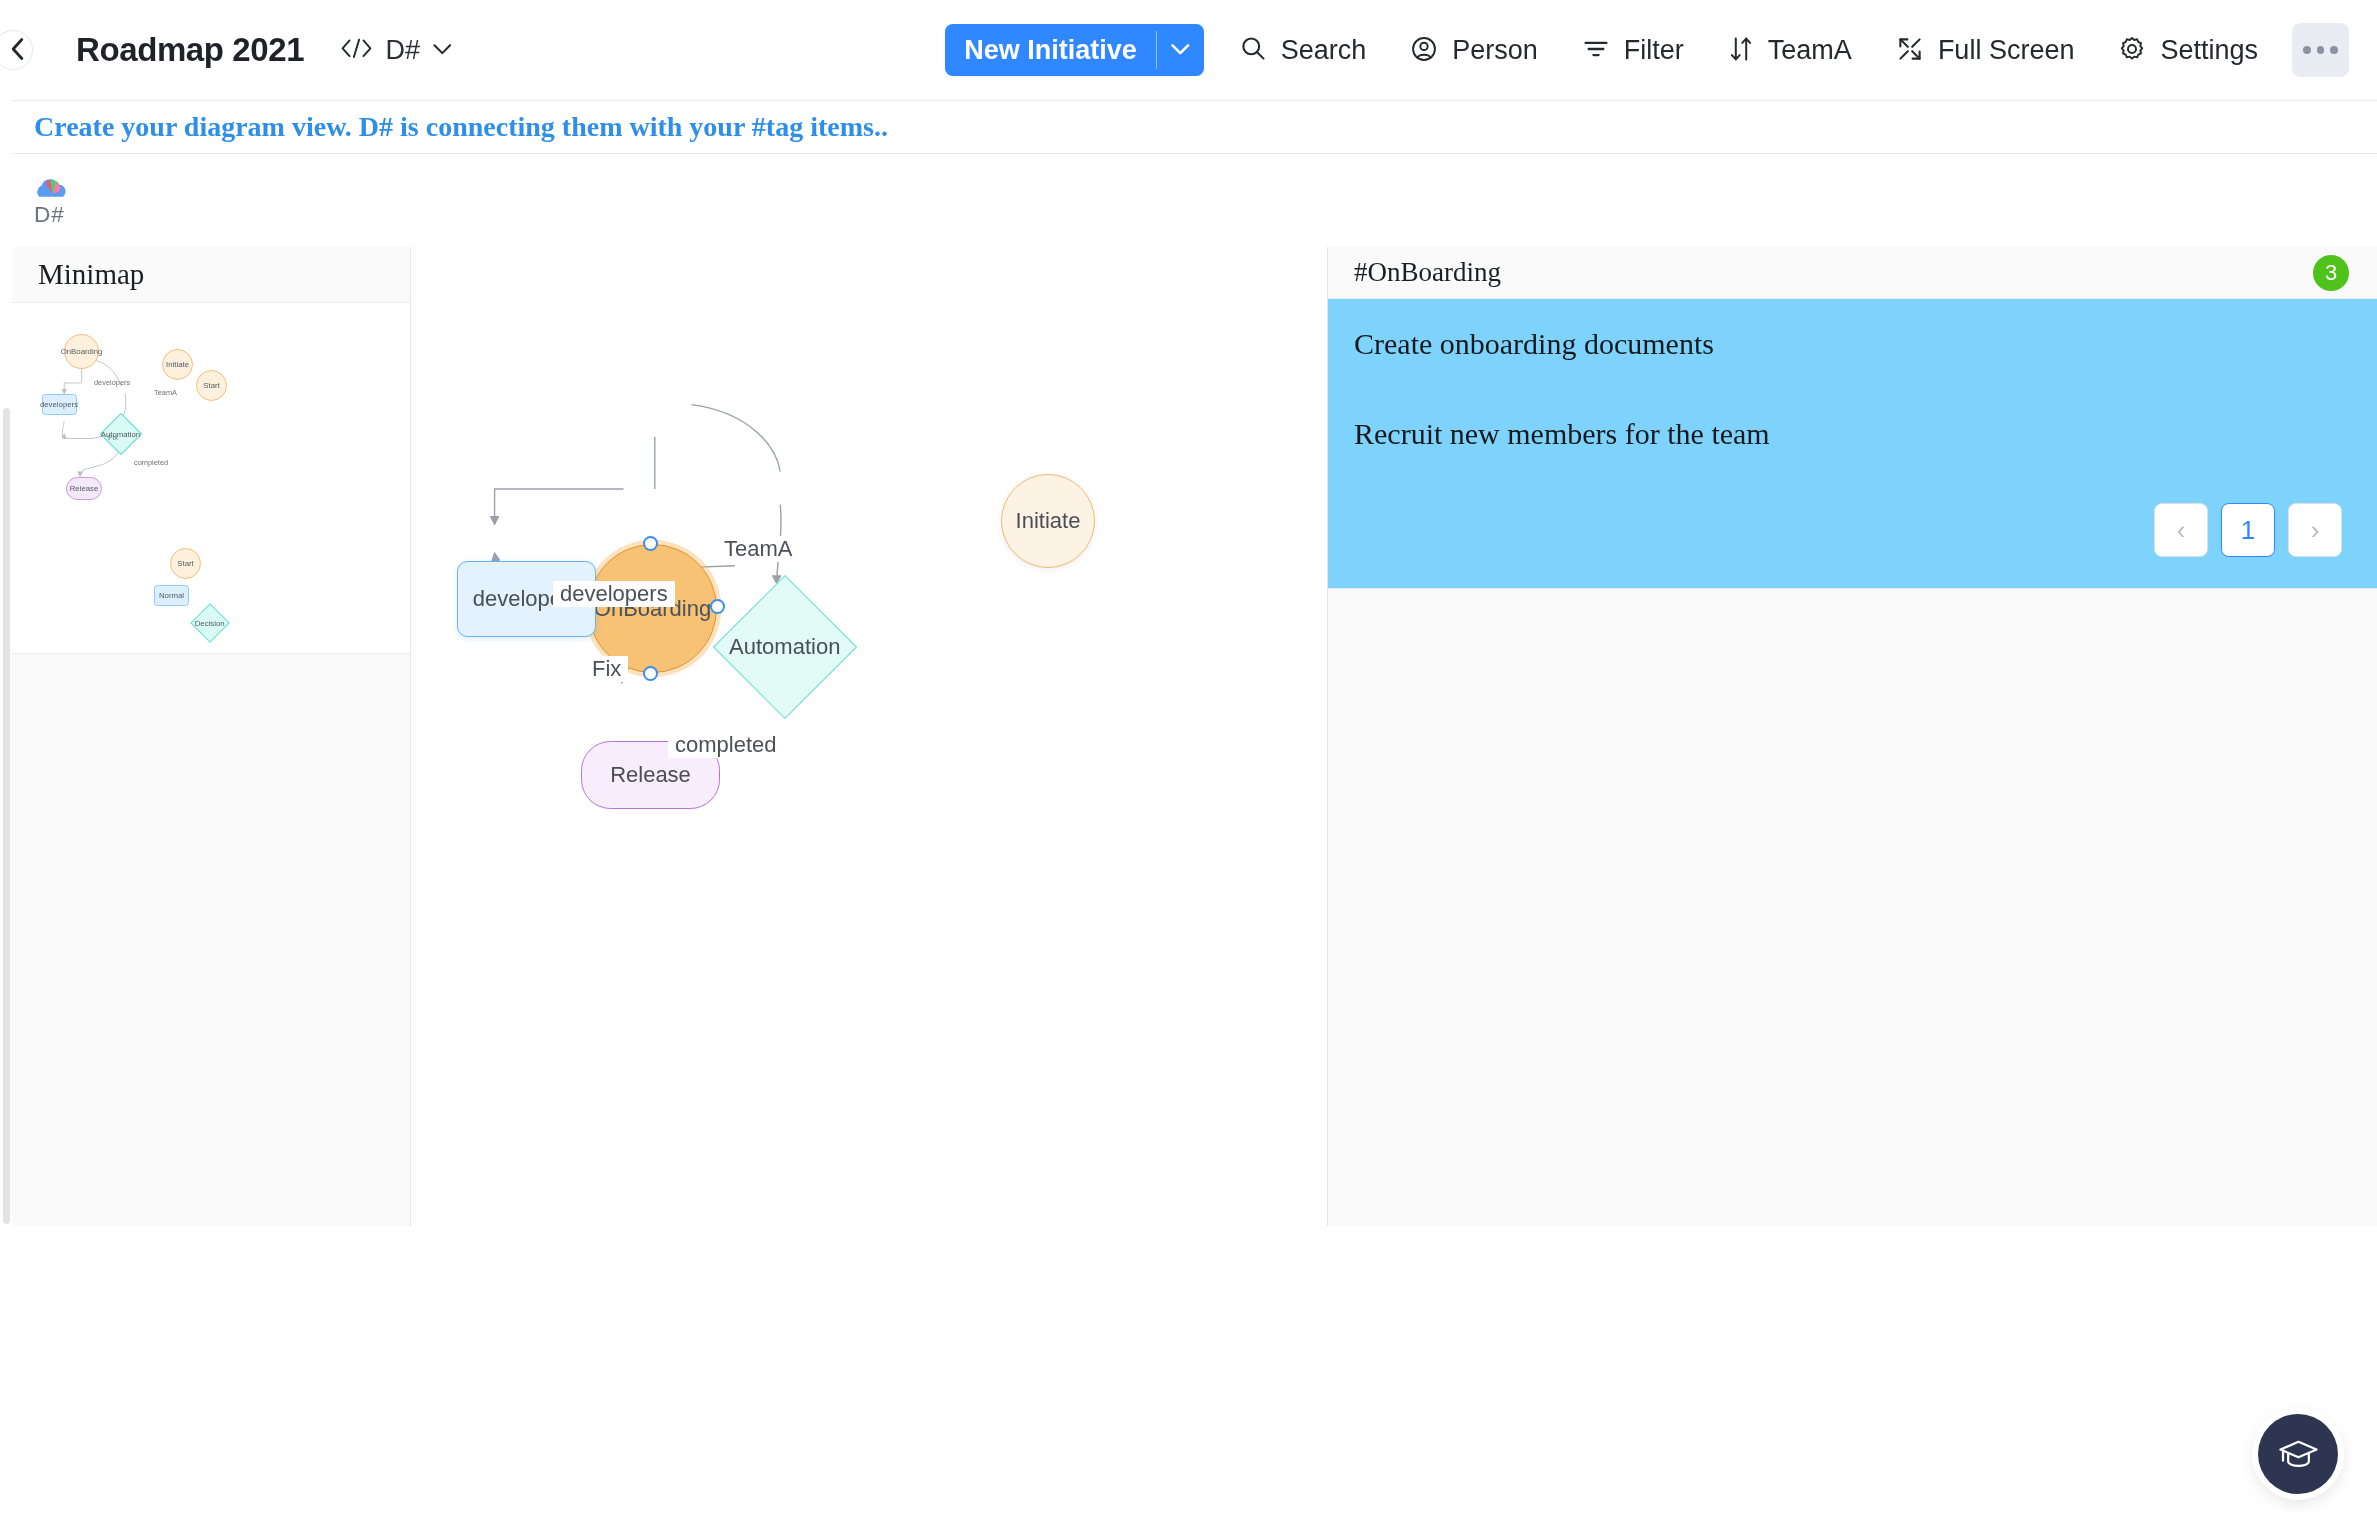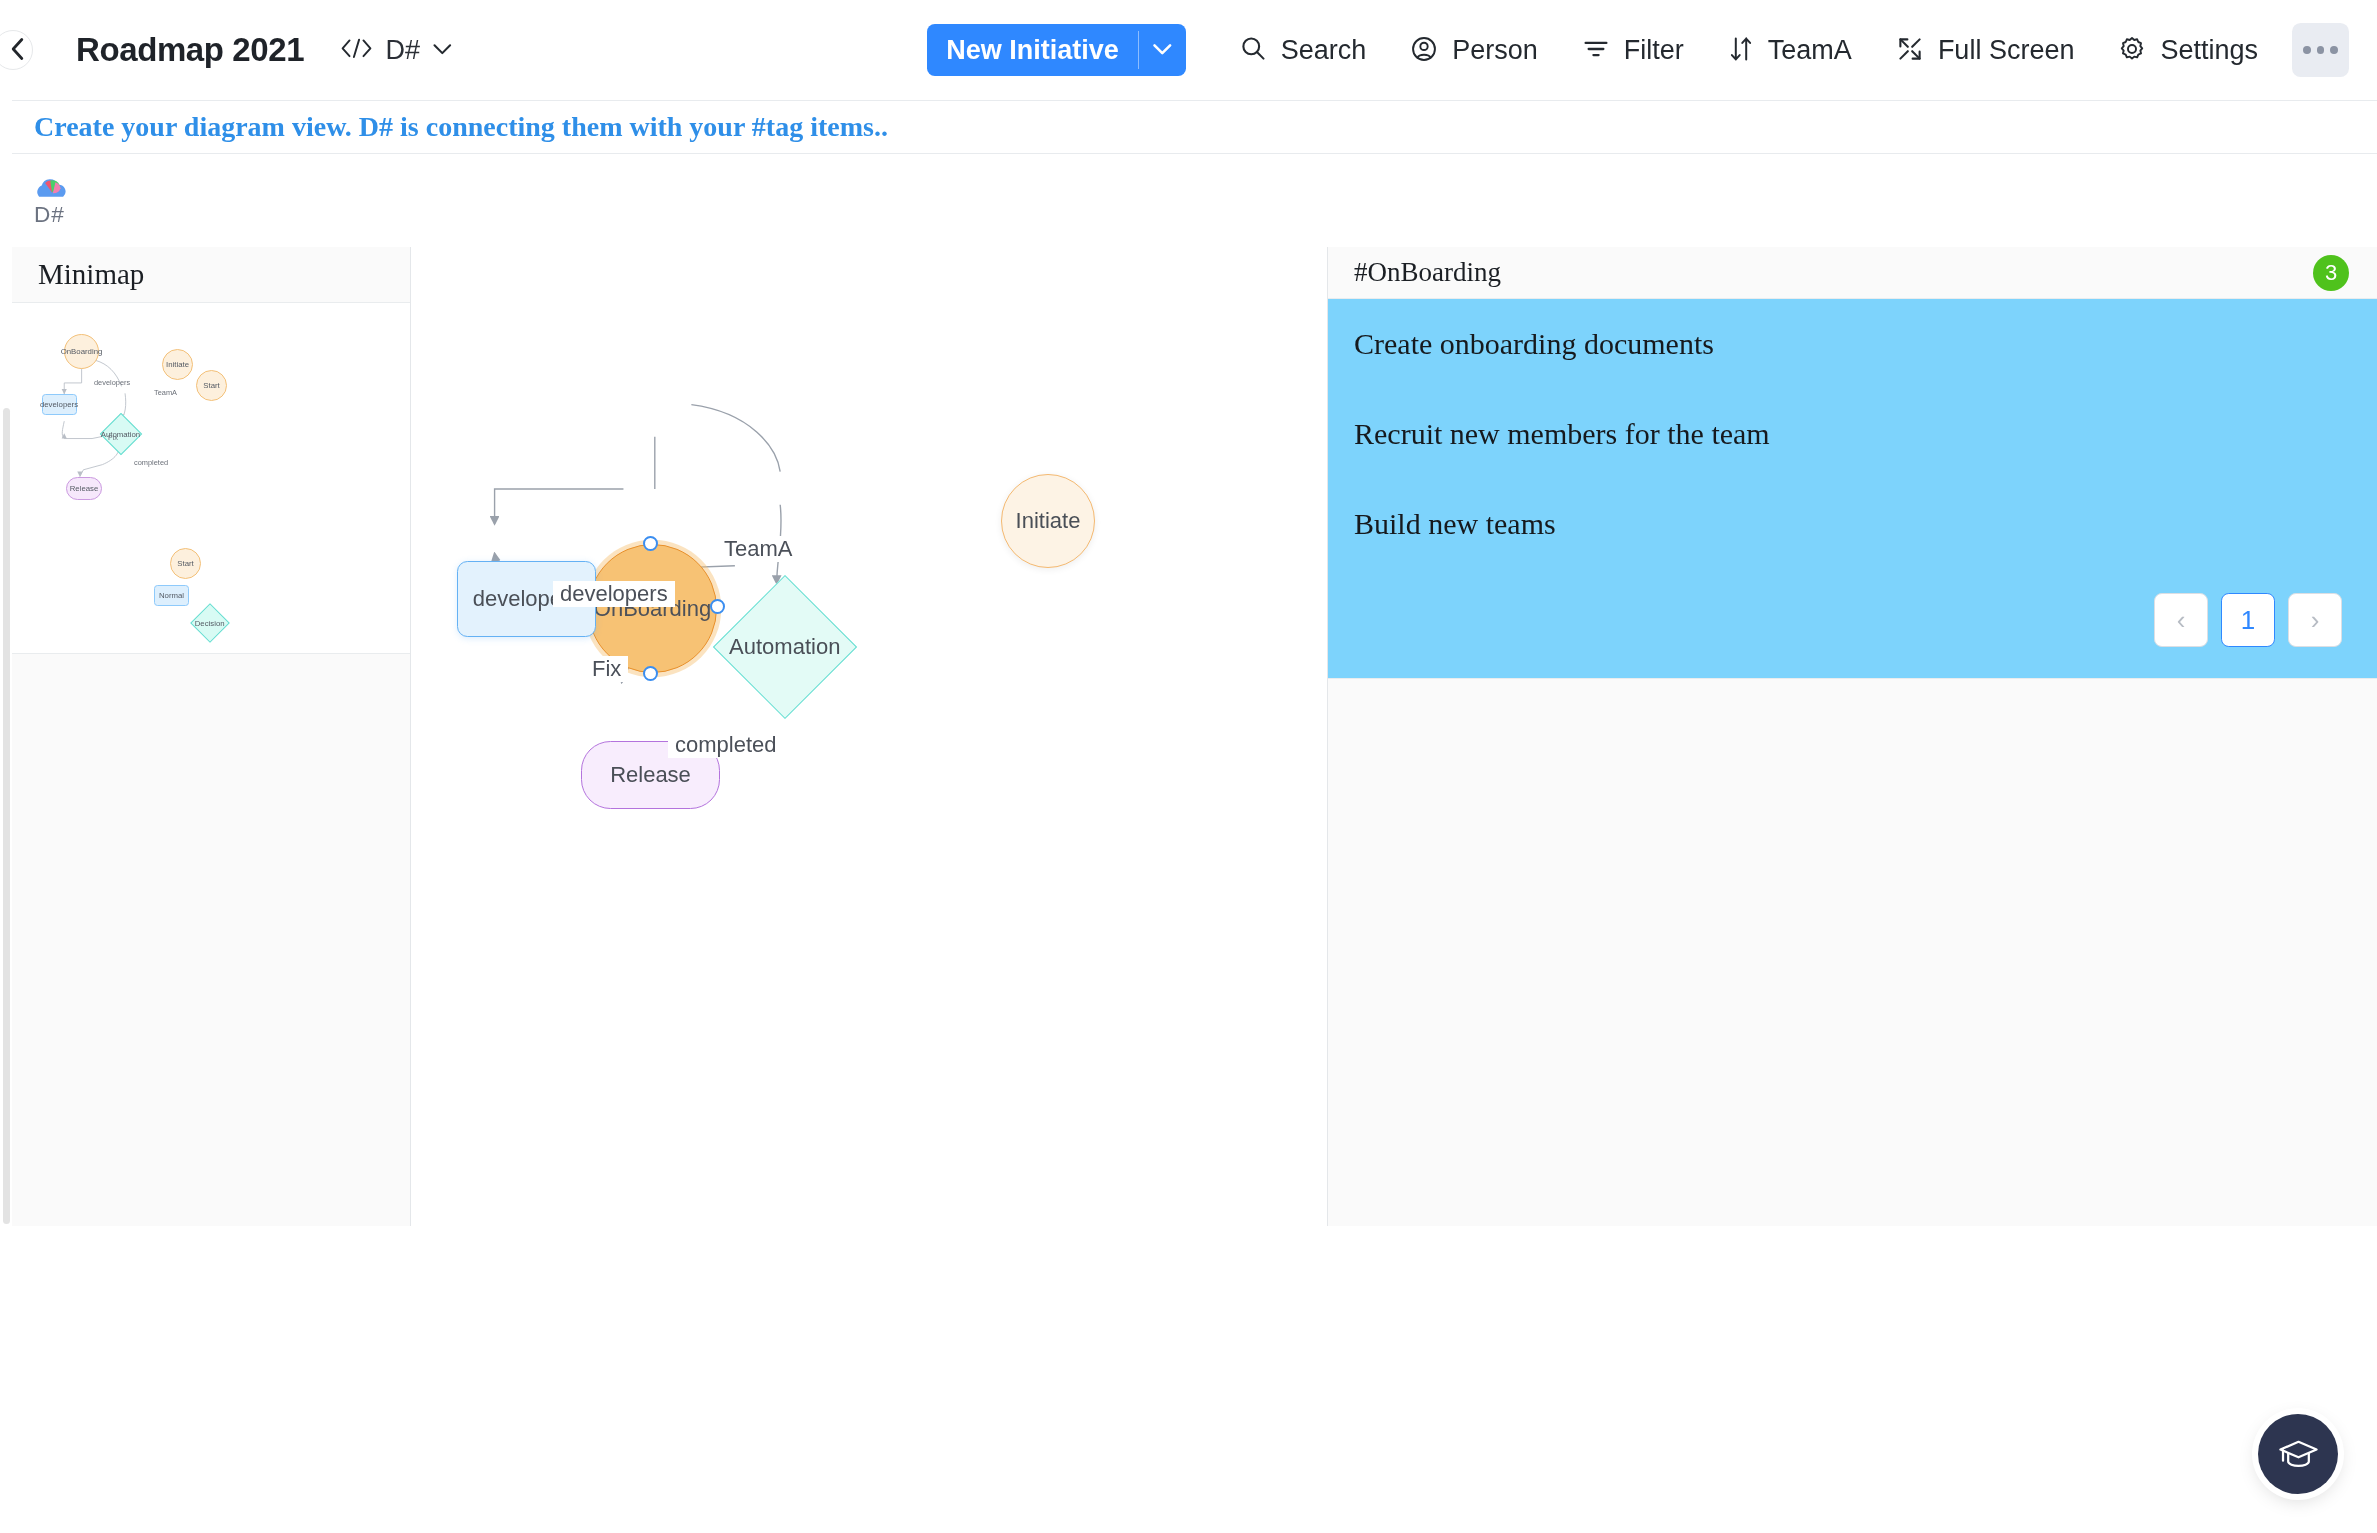--- a/index.html
+++ b/index.html
@@ -45,21 +45,21 @@
     display:flex; align-items:center; gap:11.3px;
     margin-left:35px; cursor:pointer; color:#2b2f36;
   }
   #view-switch .vs-label { font-size:27px; }
   .toolbar-right {
     margin-left:auto; display:flex; align-items:center; gap:0; padding-right:28px;
   }
   #new-initiative {
     display:flex; align-items:stretch; height:52px;
     background:#2f88ff; border-radius:7.8px; overflow:hidden;
-    margin-right:31px; cursor:pointer;
+    margin-right:13px; cursor:pointer;
   }
   #new-initiative .ni-label {
     color:#fff; font-size:27px; font-weight:bold;
     padding:0 19px; display:flex; align-items:center; white-space:nowrap;
   }
   #new-initiative .ni-split {
     width:0.9px; background:rgba(255,255,255,.45); margin:7px 0;
   }
   #new-initiative .ni-caret {
     width:47px; display:flex; align-items:center; justify-content:center;
@@ -476,21 +476,20 @@
 
   <div id="tag-panel">
     <div id="tag-card">
       <div id="tag-header">
         <span class="tag-title">#OnBoarding</span>
         <span id="tag-badge">3</span>
       </div>
 
       <div class="tag-item">Create onboarding documents</div>
       <div class="tag-item">Recruit new members for the team</div>
-      <div class="tag-item">Build new teams</div>
 
       <div id="pagination">
         <div class="pg-btn">‹</div>
         <div class="pg-btn active">1</div>
         <div class="pg-btn">›</div>
       </div>
     </div>
     <div id="tag-rest"></div>
   </div>
 </div>

